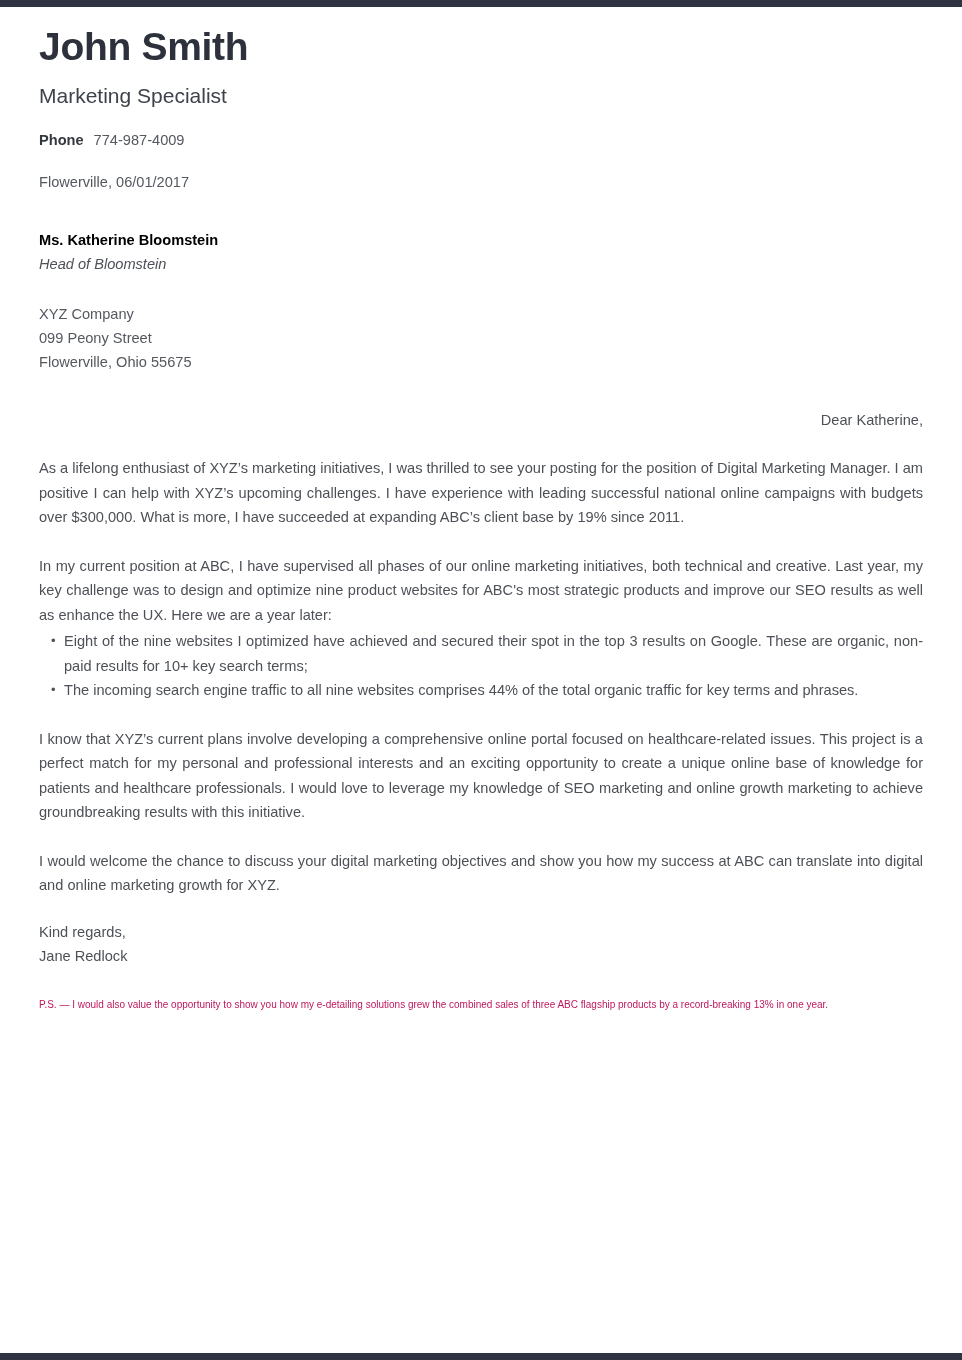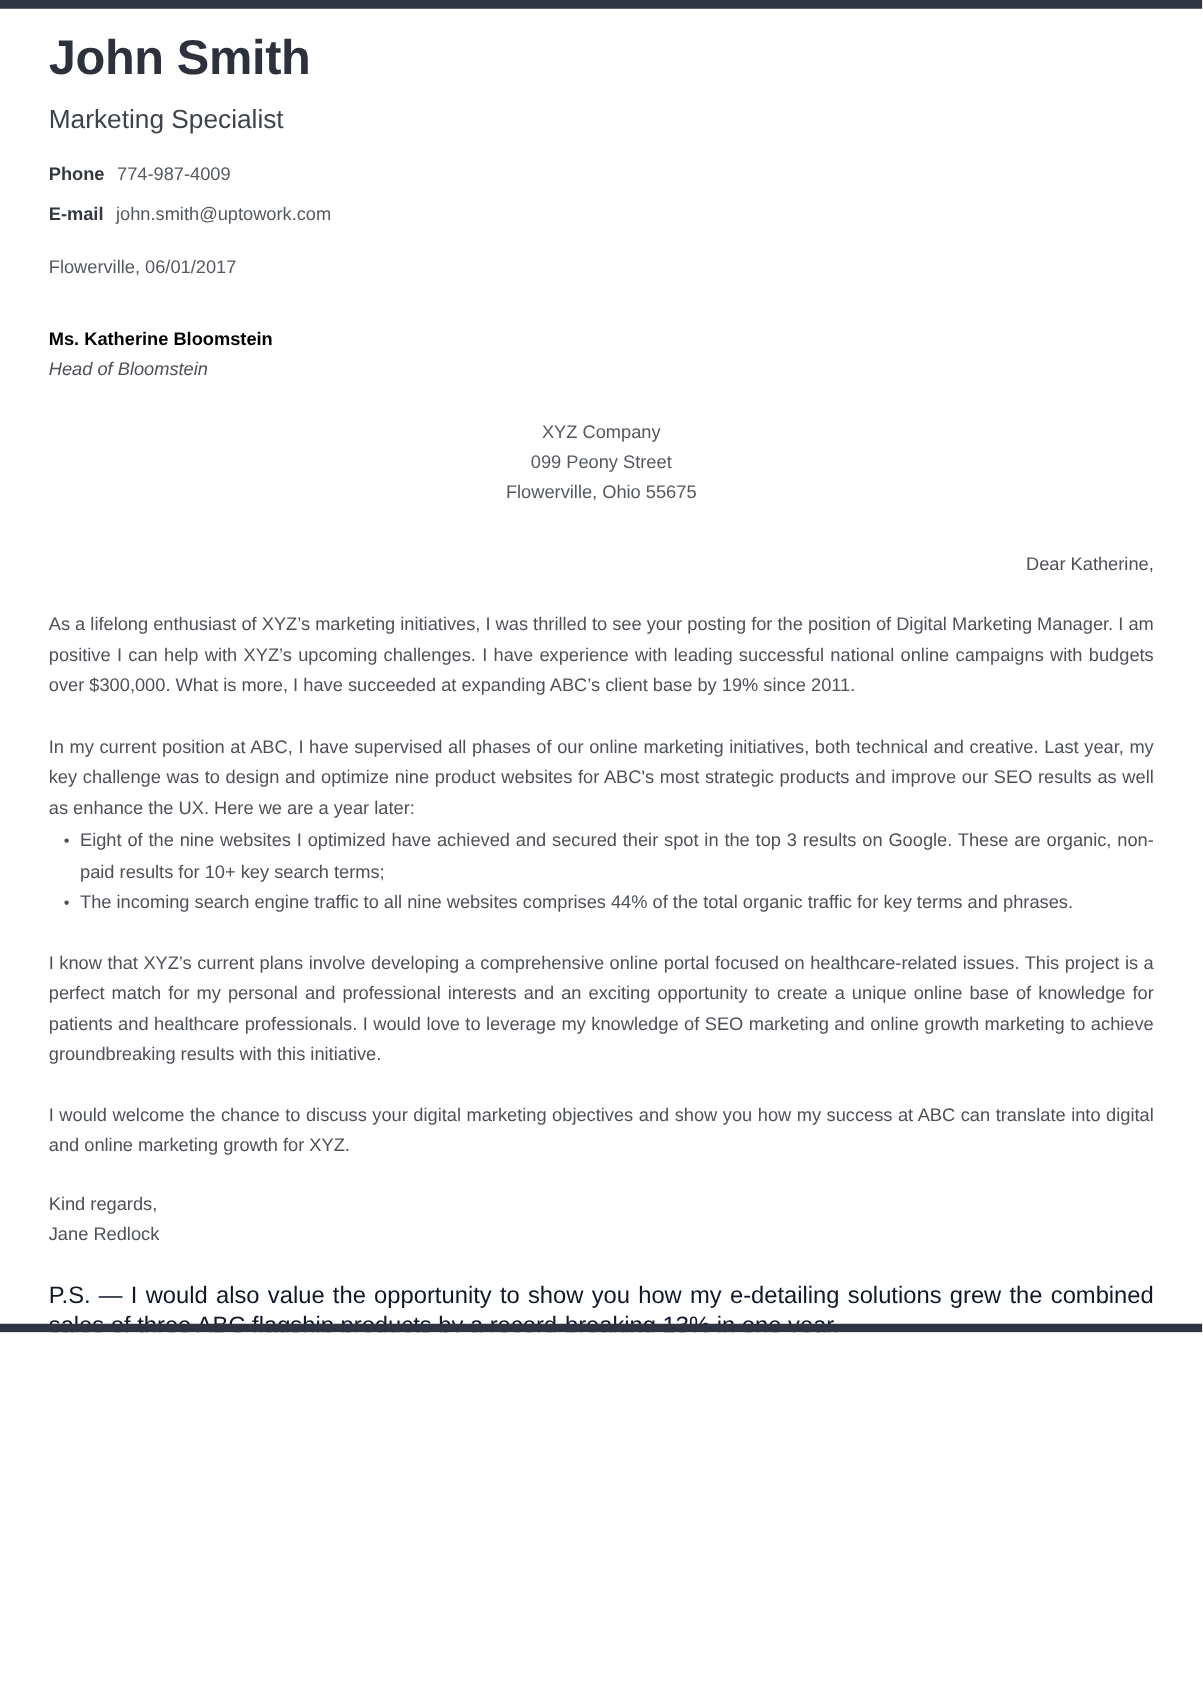--- a/index.html
+++ b/index.html
@@ -4,21 +4,21 @@
 <style>
   * { margin: 0; padding: 0; box-sizing: border-box; }
   html, body { background: #ffffff; }
   body {
     font-family: "Liberation Sans", "DejaVu Sans", sans-serif;
     -webkit-font-smoothing: antialiased;
   }
   .page {
     position: relative;
     width: 962px;
-    height: 1066px;
+    height: 1360px;
     margin: 0 auto;
     background: #ffffff;
     overflow: hidden;
   }
   .accent-bar {
     position: absolute;
     left: 0;
     width: 100%;
     height: 7px;
     background: #2f3342;
@@ -72,21 +72,20 @@
   }
   .recipient-title {
     font-style: italic;
     color: #4d5157;
   }
   .company-block {
     margin-top: 26px;
     font-size: 14.6px;
     line-height: 24px;
     color: #54585f;
-    text-align: center;
   }
   .salutation {
     margin-top: 34px;
     font-size: 14.6px;
     line-height: 24px;
     color: #4d5157;
     text-align: right;
   }
   .para {
     margin-top: 24px;
@@ -116,43 +115,40 @@
     font-size: 13px;
   }
   .signoff {
     margin-top: 22px;
     font-size: 14.6px;
     line-height: 24.5px;
     color: #4d5157;
   }
   .postscript {
     margin-top: 24px;
-    font-size: 19px;
+    font-size: 10px;
     line-height: 24.5px;
-    color: #0f172a;
+    color: #be185d;
     text-align: justify;
   }
 </style>
 </head>
 <body>
 
 <div class="page">
   <div class="accent-bar top" style="background: rgb(47, 51, 66);"></div>
 
   <div class="content">
 
     <div class="name">John Smith</div>
     <div class="job-title">Marketing Specialist</div>
 
     <div class="contact-block">
       <div class="contact-row">
         <span class="contact-label">Phone</span><span>774-987-4009</span>
-      </div>
-      <div class="contact-row">
-        <span class="contact-label">E-mail</span><span>john.smith@uptowork.com</span>
       </div>
     </div>
 
     <div class="date-line">Flowerville, 06/01/2017</div>
 
     <div class="recipient-block">
       <div class="recipient-name">Ms. Katherine Bloomstein</div>
       <div class="recipient-title">Head of Bloomstein</div>
     </div>
 

